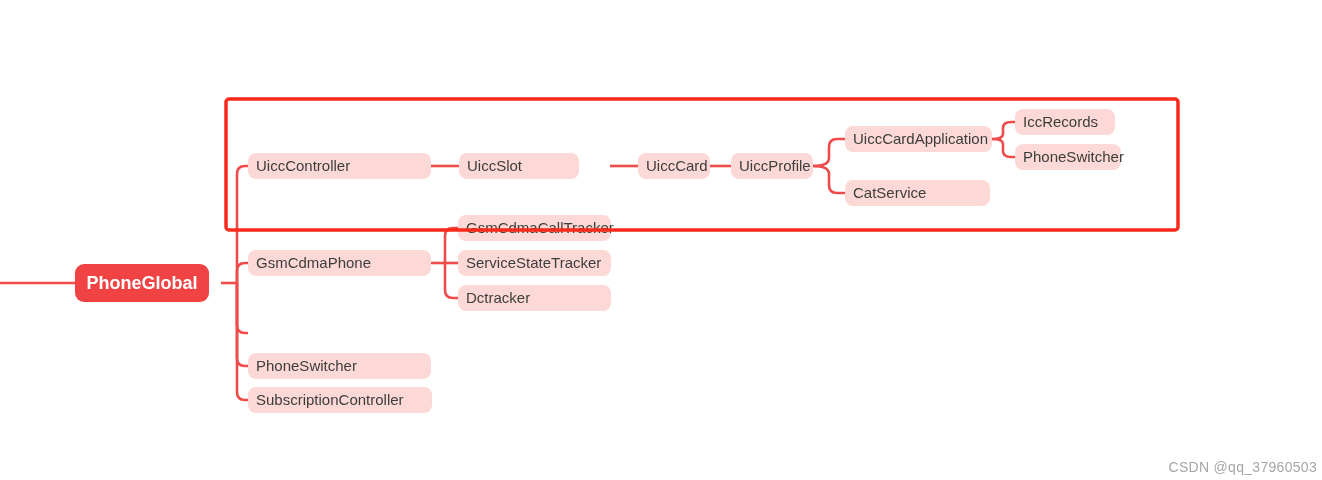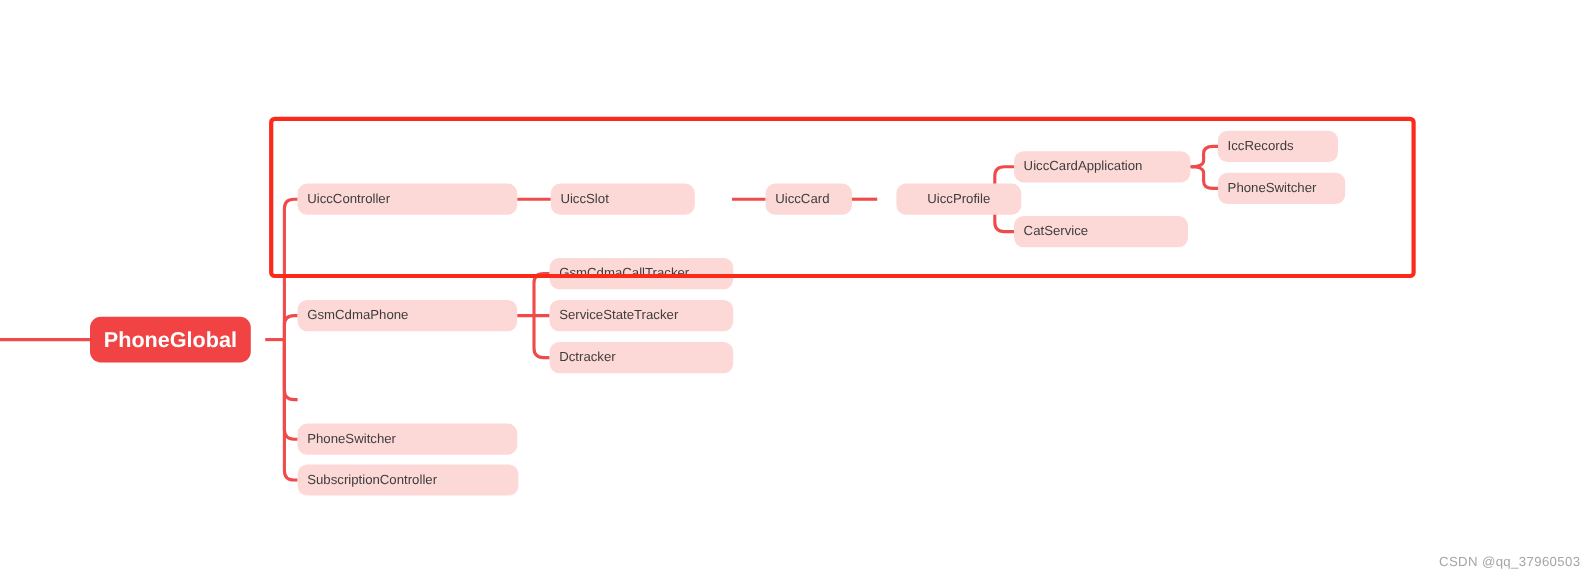--- a/index.html
+++ b/index.html
@@ -16,31 +16,31 @@
     position:relative;width:1322px;height:480px;background:#ffffff;
     overflow:hidden;font-family:"Liberation Sans",sans-serif;
   }
   svg.links{position:absolute;left:0;top:0;z-index:0;}
   .links path{stroke:var(--line);stroke-width:2.6;fill:none;}
   svg.overlay{position:absolute;left:0;top:0;z-index:3;pointer-events:none;}
   .overlay rect{stroke:var(--highlight);stroke-width:3.5;fill:none;}
   .node{
     position:absolute;z-index:1;height:26px;line-height:26px;
     background:var(--node-fill);color:var(--node-text);
-    border-radius:8px;padding:0 8px;font-size:11px;
+    border-radius:8px;padding:0 8px;font-size:15px;
     box-sizing:border-box;white-space:nowrap;
   }
   .root-node{
     position:absolute;z-index:1;left:75px;top:264px;width:134px;height:38px;
     background:var(--root-fill);color:var(--root-text);border-radius:9px;
     font-weight:bold;font-size:18px;display:flex;align-items:center;
     justify-content:center;box-sizing:border-box;white-space:nowrap;
   }
   .watermark{
-    position:absolute;z-index:2;right:5px;bottom:5px;font-size:11px;
+    position:absolute;z-index:2;right:5px;bottom:5px;font-size:14px;
     color:var(--watermark);letter-spacing:.3px;
   }
 </style>
 </head>
 <body>
 
 <div class="stage">
 
   <svg class="links" width="1322" height="480" viewBox="0 0 1322 480">
     <g>
@@ -65,21 +65,21 @@
   </svg>
 
   <div class="root-node">PhoneGlobal</div>
 
   <div class="node" style="left:248px;top:153px;width:183px;">UiccController</div>
 
   <div class="node" style="left:459px;top:153px;width:120px;">UiccSlot</div>
 
   <div class="node" style="left:638px;top:153px;width:72px;">UiccCard</div>
 
-  <div class="node" style="left:747px;top:153px;width:104px;text-align:center;">UiccProfile</div>
+  <div class="node" style="left:731px;top:153px;width:82px;text-align:center;">UiccProfile</div>
 
   <div class="node" style="left:845px;top:126px;width:147px;">UiccCardApplication</div>
 
   <div class="node" style="left:845px;top:180px;width:145px;">CatService</div>
 
   <div class="node" style="left:1015px;top:109px;width:100px;">IccRecords</div>
 
   <div class="node" style="left:1015px;top:144px;width:106px;">PhoneSwitcher</div>
 
   <div class="node" style="left:248px;top:250px;width:183px;">GsmCdmaPhone</div>

